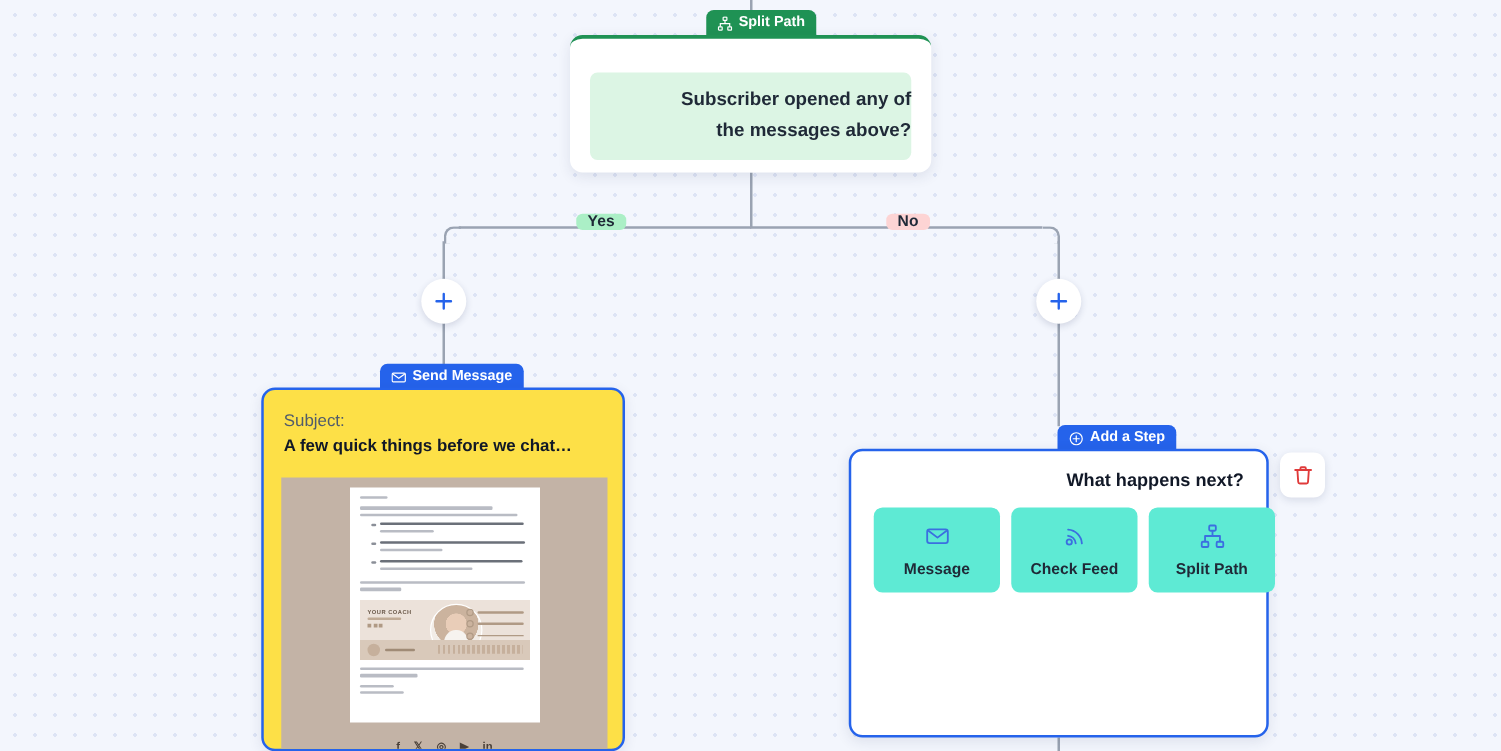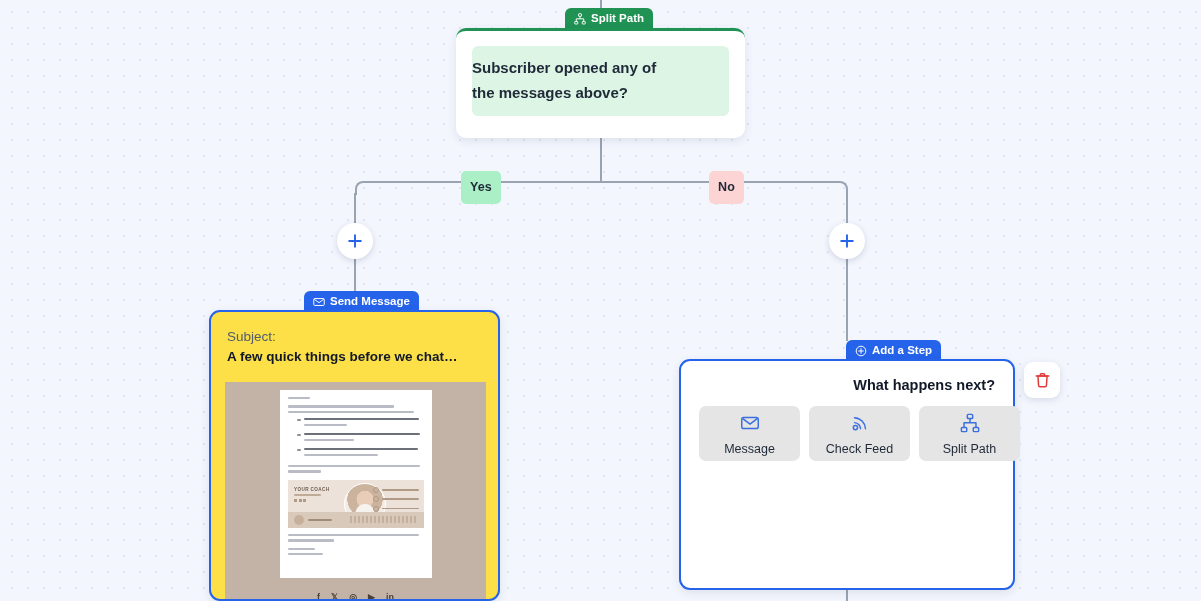--- a/index.html
+++ b/index.html
@@ -38,21 +38,21 @@
     width: 12px; height: 12px;
   }
   .corner-tl { border-right: none; border-bottom: none; border-top-left-radius: 8px; }
   .corner-tr { border-left: none; border-bottom: none; border-top-right-radius: 8px; }
 
   
   .branch-label {
     position: absolute;
     font-size: 12.5px;
     font-weight: bold;
-    padding: 10px 9px;
+    padding: 0 9px;
     border-radius: 5px;
     line-height: 1;
     color: #1f2937;
     letter-spacing: .1px;
   }
   .branch-yes { background: #abefc6; }
   .branch-no  { background: #fdd4d4; }
 
   
   .plus-btn {
@@ -93,26 +93,26 @@
   }
 
   
   #split-card {
     left: 456px; top: 28px;
     width: 289px; height: 110px;
     border-top: 3px solid #1f9254;
     box-sizing: border-box;
   }
   #split-card .cond-box {
-    margin: 15px 16px;
+    margin: 27px 16px;
     background: #dcf5e4;
     border-radius: 6px;
     height: 70px;
     display: flex; flex-direction: column;
-    align-items: flex-start; justify-content: center;
+    align-items: flex-end; justify-content: center;
     text-align: center;
     color: #1f2937;
     font-size: 15px;
     font-weight: bold;
     line-height: 1.65;
   }
 
   
   #message-card {
     left: 209px; top: 310px;
@@ -218,27 +218,28 @@
     font-weight: bold;
     color: #111827;
     margin: 0 0 13px 2px;
   }
   .option-grid {
     display: grid;
     grid-template-columns: repeat(3, 101px);
     gap: 9px;
   }
   .option-tile {
-    height: 55px;
-    background: #e5e5e5;
+    height: 68px;
+    background: #5eead4;
     border-radius: 7px;
     display: flex; flex-direction: column;
     align-items: center; justify-content: center;
     gap: 8px;
     cursor: pointer;
+    font-weight: bold;
   }
   .option-tile svg { display: block; }
   .option-tile .opt-label {
     font-size: 12.5px;
     color: #1f2937;
   }
 
   
   #delete-btn {
     position: absolute;

